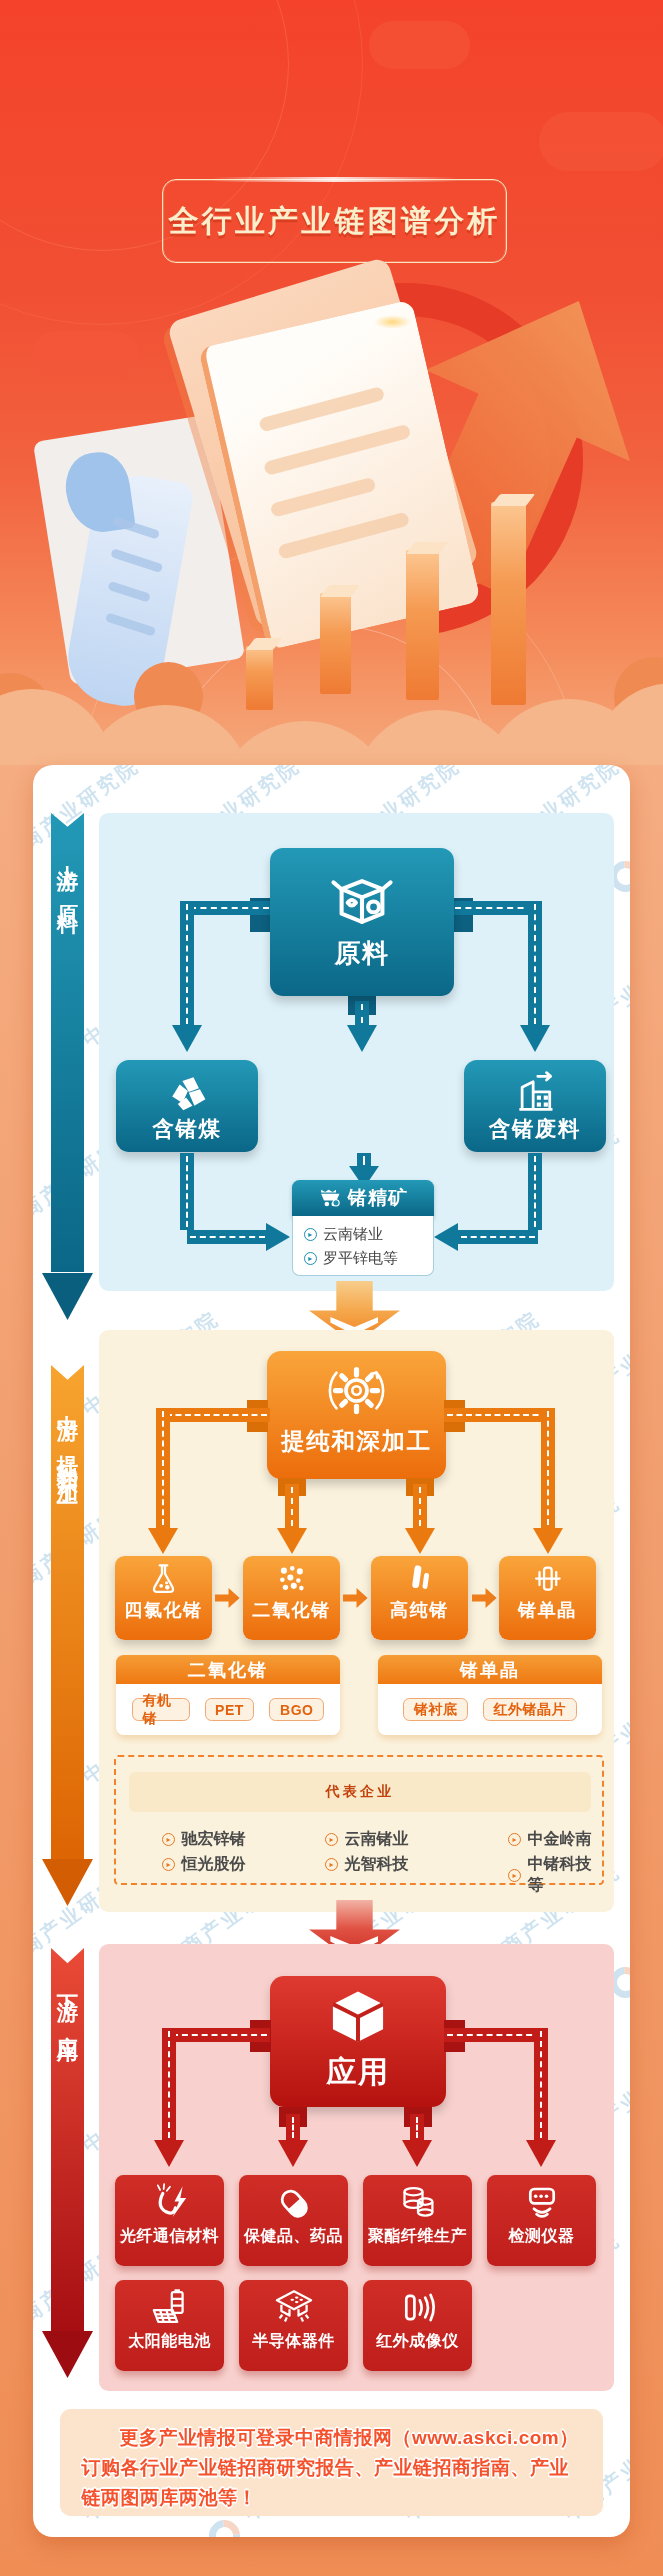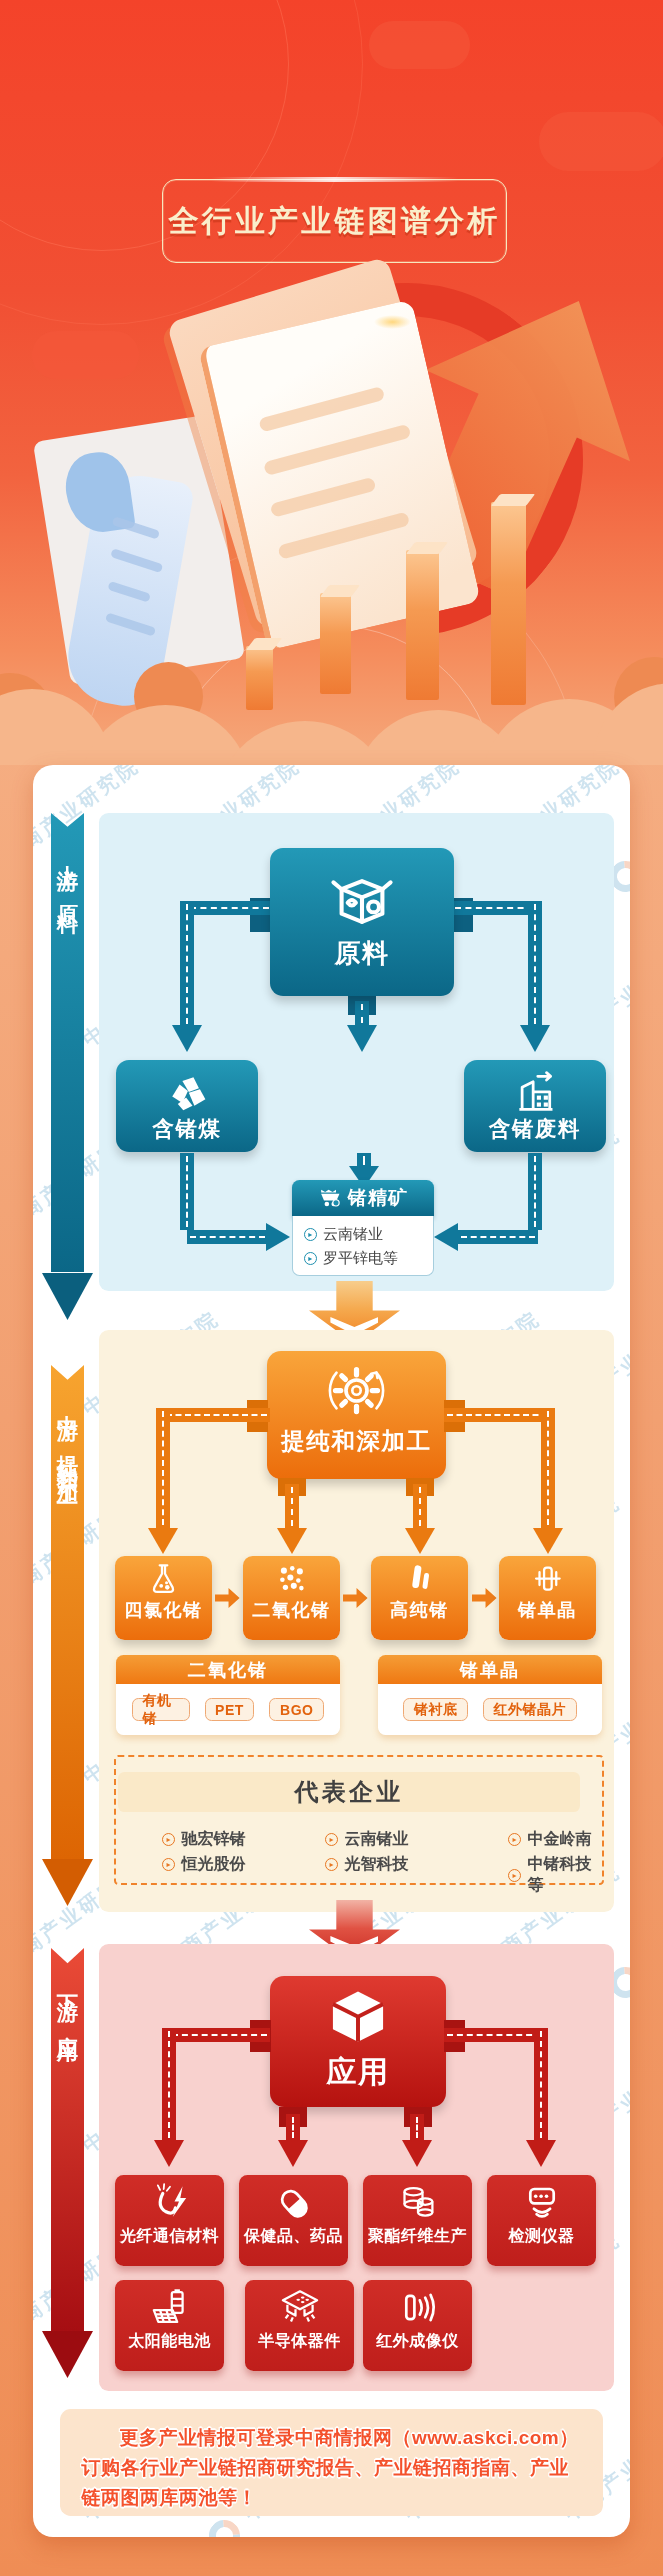--- a/index.html
+++ b/index.html
@@ -107,22 +107,22 @@
   .group-panel { position:absolute; width:224px; border-radius:8.5px; box-shadow:0 3.2px 6.4px rgba(220,130,40,.25); }
   .group-header { height:29px; border-radius:7.5px 7.5px 0 0; display:flex; align-items:center; justify-content:center;
                   color:#fff; font-size:18px; font-weight:800; letter-spacing:2.1px;
                   background:linear-gradient(180deg,#f59d36,#ef7812); }
   .group-body { background:#fff; border-radius:0 0 7.5px 7.5px; height:51px; display:flex; align-items:center; gap:15px; padding:0 16px; }
   .tag { height:23.5px; padding:0 9.6px; display:flex; align-items:center; justify-content:center;
          background:#fdf1e2; border:1.1px solid #efa873; border-radius:6.4px;
          color:#e2620d; font-size:14px; font-weight:800; letter-spacing:0.5px; }
   .rep-box { position:absolute; left:114px; top:1755px; width:490px; height:130px;
              border:2.1px dashed #f0832b; border-radius:4.3px; }
-  .rep-pill { position:absolute; left:2px; top:15px; width:462px; height:40px; background:#fae9c8; border-radius:6.4px;
-              display:flex; align-items:center; justify-content:center; color:#404040; font-size:24px; font-weight:800; letter-spacing:3.2px; }
+  .rep-pill { position:absolute; left:13px; top:15px; width:462px; height:40px; background:#fae9c8; border-radius:6.4px;
+              display:flex; align-items:center; justify-content:center; color:#c2410c; font-size:14px; font-weight:800; letter-spacing:3.2px; }
   .rep-item { position:absolute; display:flex; align-items:center; gap:6.4px; font-size:16px; color:#4a4a4a; font-weight:600; }
 
   
   .pink-panel { left:99px; top:1944px; width:515px; height:447px; background:#f8d1ce; }
   .red-grad { background:linear-gradient(180deg,#df3a30 0%,#b5120f 100%); }
   .app-box { position:absolute; width:109px; height:91px; border-radius:8.5px;
              background:linear-gradient(180deg,#d02d27,#bf1e1b); box-shadow:0 4.3px 7.5px rgba(150,20,15,.3);
              display:flex; flex-direction:column; align-items:center; }
   .app-box .nlabel { color:#fff; font-size:16px; font-weight:800; letter-spacing:0.5px; margin-top:1.1px; }
 
@@ -570,21 +570,21 @@
       <g stroke="#fff" stroke-width="5" fill="none" stroke-linejoin="round">
         <rect x="54" y="16" width="24" height="46" rx="4"></rect>
           <path d="M60 12 h12"></path>
           <path d="M54 31 h24 M54 46 h24"></path>
         <path d="M14 56 L56 56 L66 82 L24 82 Z"></path>
           <path d="M28 56 L36 82 M42 56 L50 82 M19 65 H60 M22 73 H64"></path>
       </g>
     </svg>
     <div class="nlabel">太阳能电池</div>
   </div>
-  <div class="app-box" style="left:245px;top:2280px;align-items:center;">
+  <div class="app-box" style="left:239px;top:2280px;align-items:center;">
     <svg width="46" height="45" viewBox="0 0 100 100" style="margin-top:5.3px;">
       <g stroke="#fff" stroke-width="5" fill="none" stroke-linejoin="round">
         <path d="M50 14 L88 34 L50 54 L12 34 Z"></path>
         <path d="M22 44 V58 L40 68 V54 M78 44 V58 L60 68 V54"></path>
         <path d="M24 66 l-6 8 M34 72 l-4 9 M76 66 l6 8 M66 72 l4 9"></path>
       </g>
       <g fill="#fff">
           <ellipse cx="56" cy="28" rx="4" ry="2.5"></ellipse>
           <ellipse cx="66" cy="33" rx="4" ry="2.5"></ellipse>
           <ellipse cx="46" cy="33" rx="4" ry="2.5"></ellipse>

